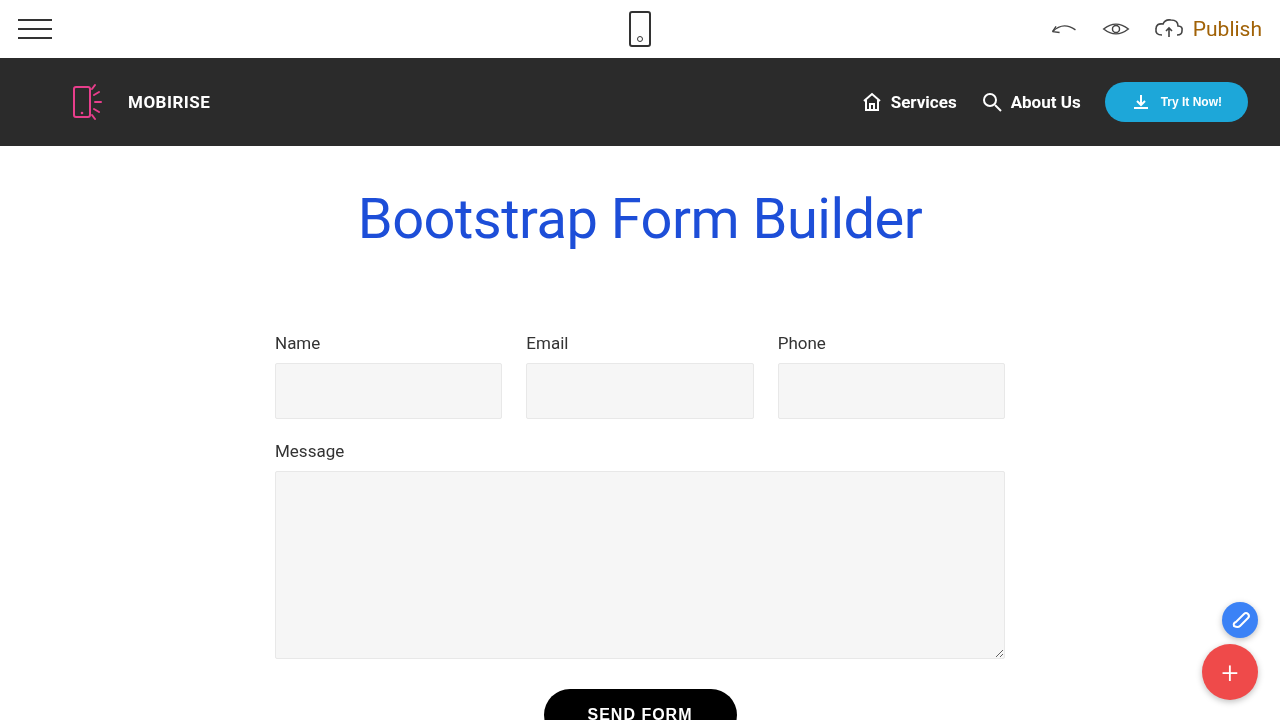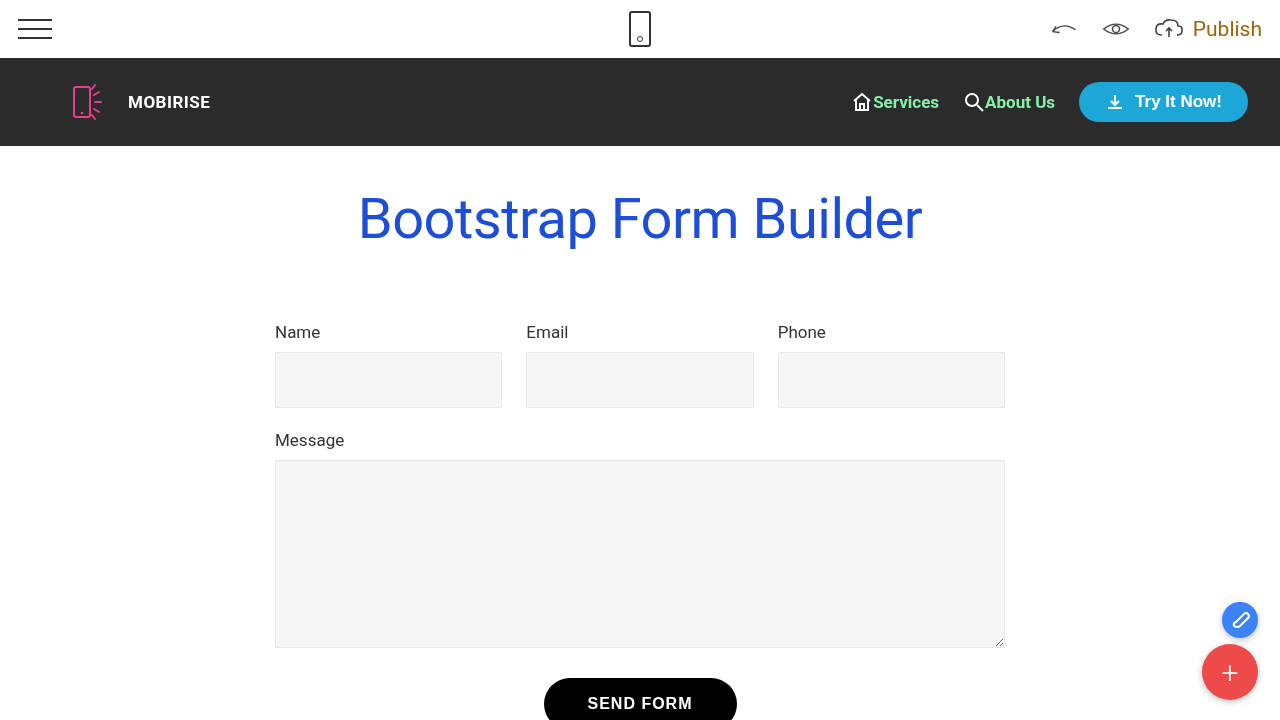--- a/index.html
+++ b/index.html
@@ -98,27 +98,27 @@
     font-weight: 700;
     font-size: 17px;
     letter-spacing: 0.5px;
   }
   .nav-right {
     margin-left: auto;
     display: flex;
     align-items: center;
     gap: 24px;
   }
-  .nav-item { display:flex; align-items:center; color:#86efac; font-weight:700; font-size:17px; cursor:pointer; }
+  .nav-item { display:flex; align-items:center; gap:8px; color:#ffffff; font-weight:700; font-size:17px; cursor:pointer; }
   .nav-item svg { stroke:#fff; fill:none; stroke-width:2; }
   .cta-btn {
     background: #1da7d9;
     color: #fff;
     font-weight: 700;
-    font-size: 17px;
+    font-size: 12px;
     border: none;
     padding: 10px 26px;
     border-radius: 22px;
     display: flex;
     align-items: center;
     gap: 10px;
     cursor: pointer;
   }
   .cta-btn svg { stroke:#fff; fill:none; stroke-width:2; }
 
@@ -134,21 +134,21 @@
     color: #1d4ed8;
     text-align: center;
     margin-bottom: 70px;
     letter-spacing: -0.5px;
   }
   .form-area {
     width: 730px;
     margin: 0 auto;
   }
   .form-row { display:flex; gap: 24px; margin-bottom: 22px; }
-  .form-col { flex: 1; }
+  .form-col { flex: 1; margin-top: 11px; }
   .form-col-full { width:100%; }
   label {
     display:block;
     font-size: 17px;
     color: #333;
     margin-bottom: 10px;
     font-weight: 400;
   }
   .form-row input.field {
     width: 100%;

